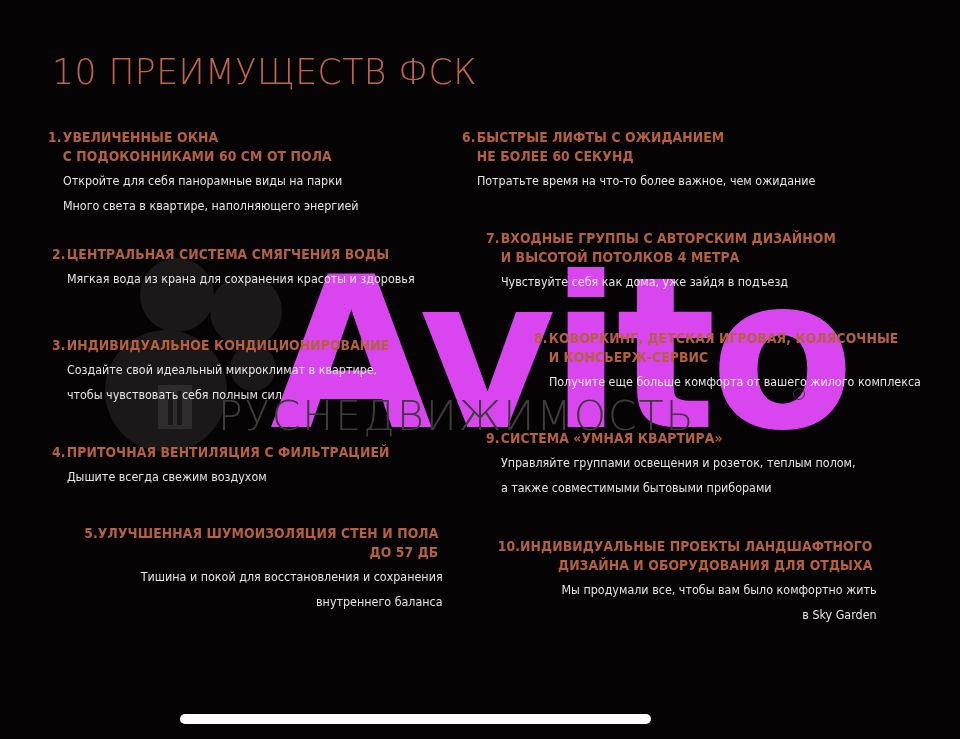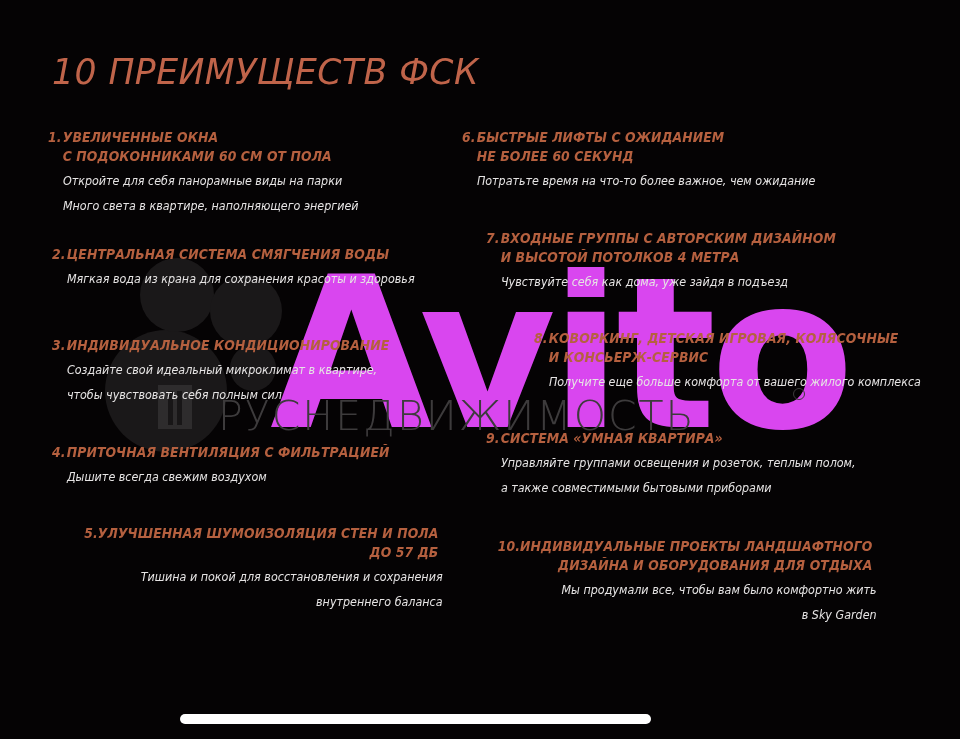--- a/index.html
+++ b/index.html
@@ -73,21 +73,20 @@
       height: 10px;
       border: 1px solid #3d3b3c;
       border-radius: 50%;
     }
 
     .content {
       position: absolute;
       left: 0; top: 0;
       width: 960px; height: 670px;
       z-index: 2;
-      font-style: italic;
     }
     .page-title {
       position: absolute;
       left: 52px;
       top: 52px;
       margin: 0;
       font-family: "DejaVu Sans", sans-serif;
       font-weight: 200;
       font-size: 36px;
       letter-spacing: 0.5px;

